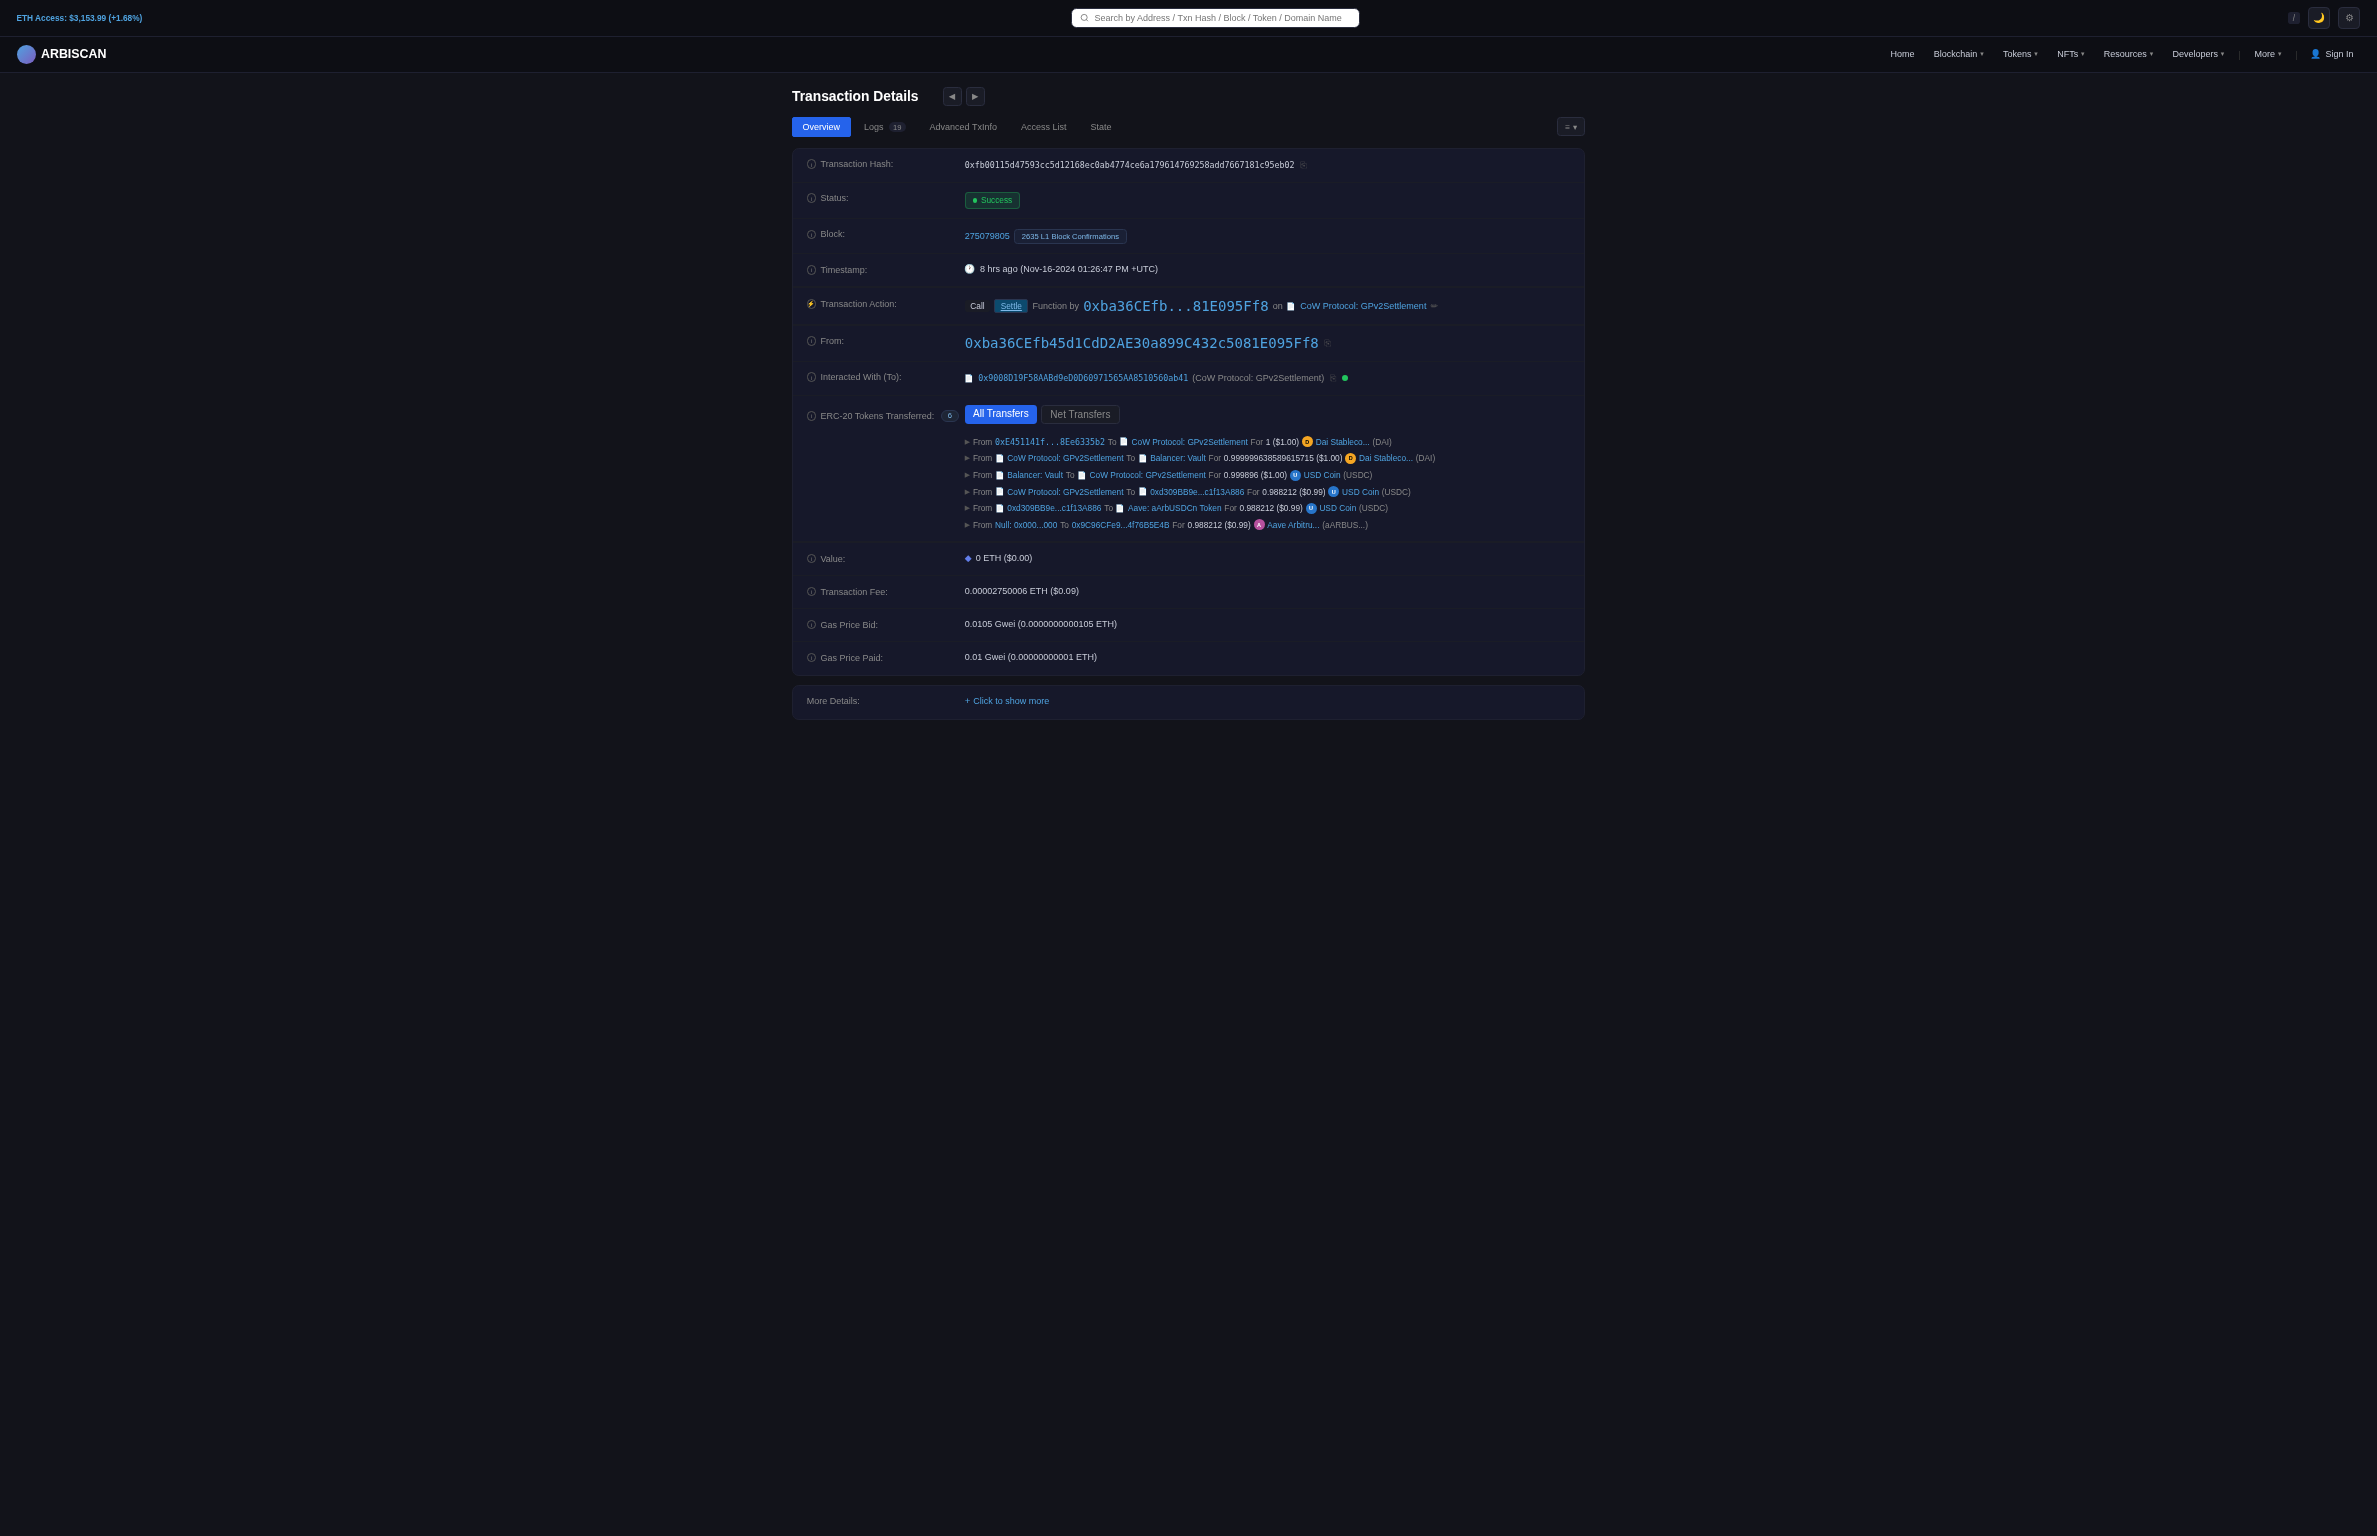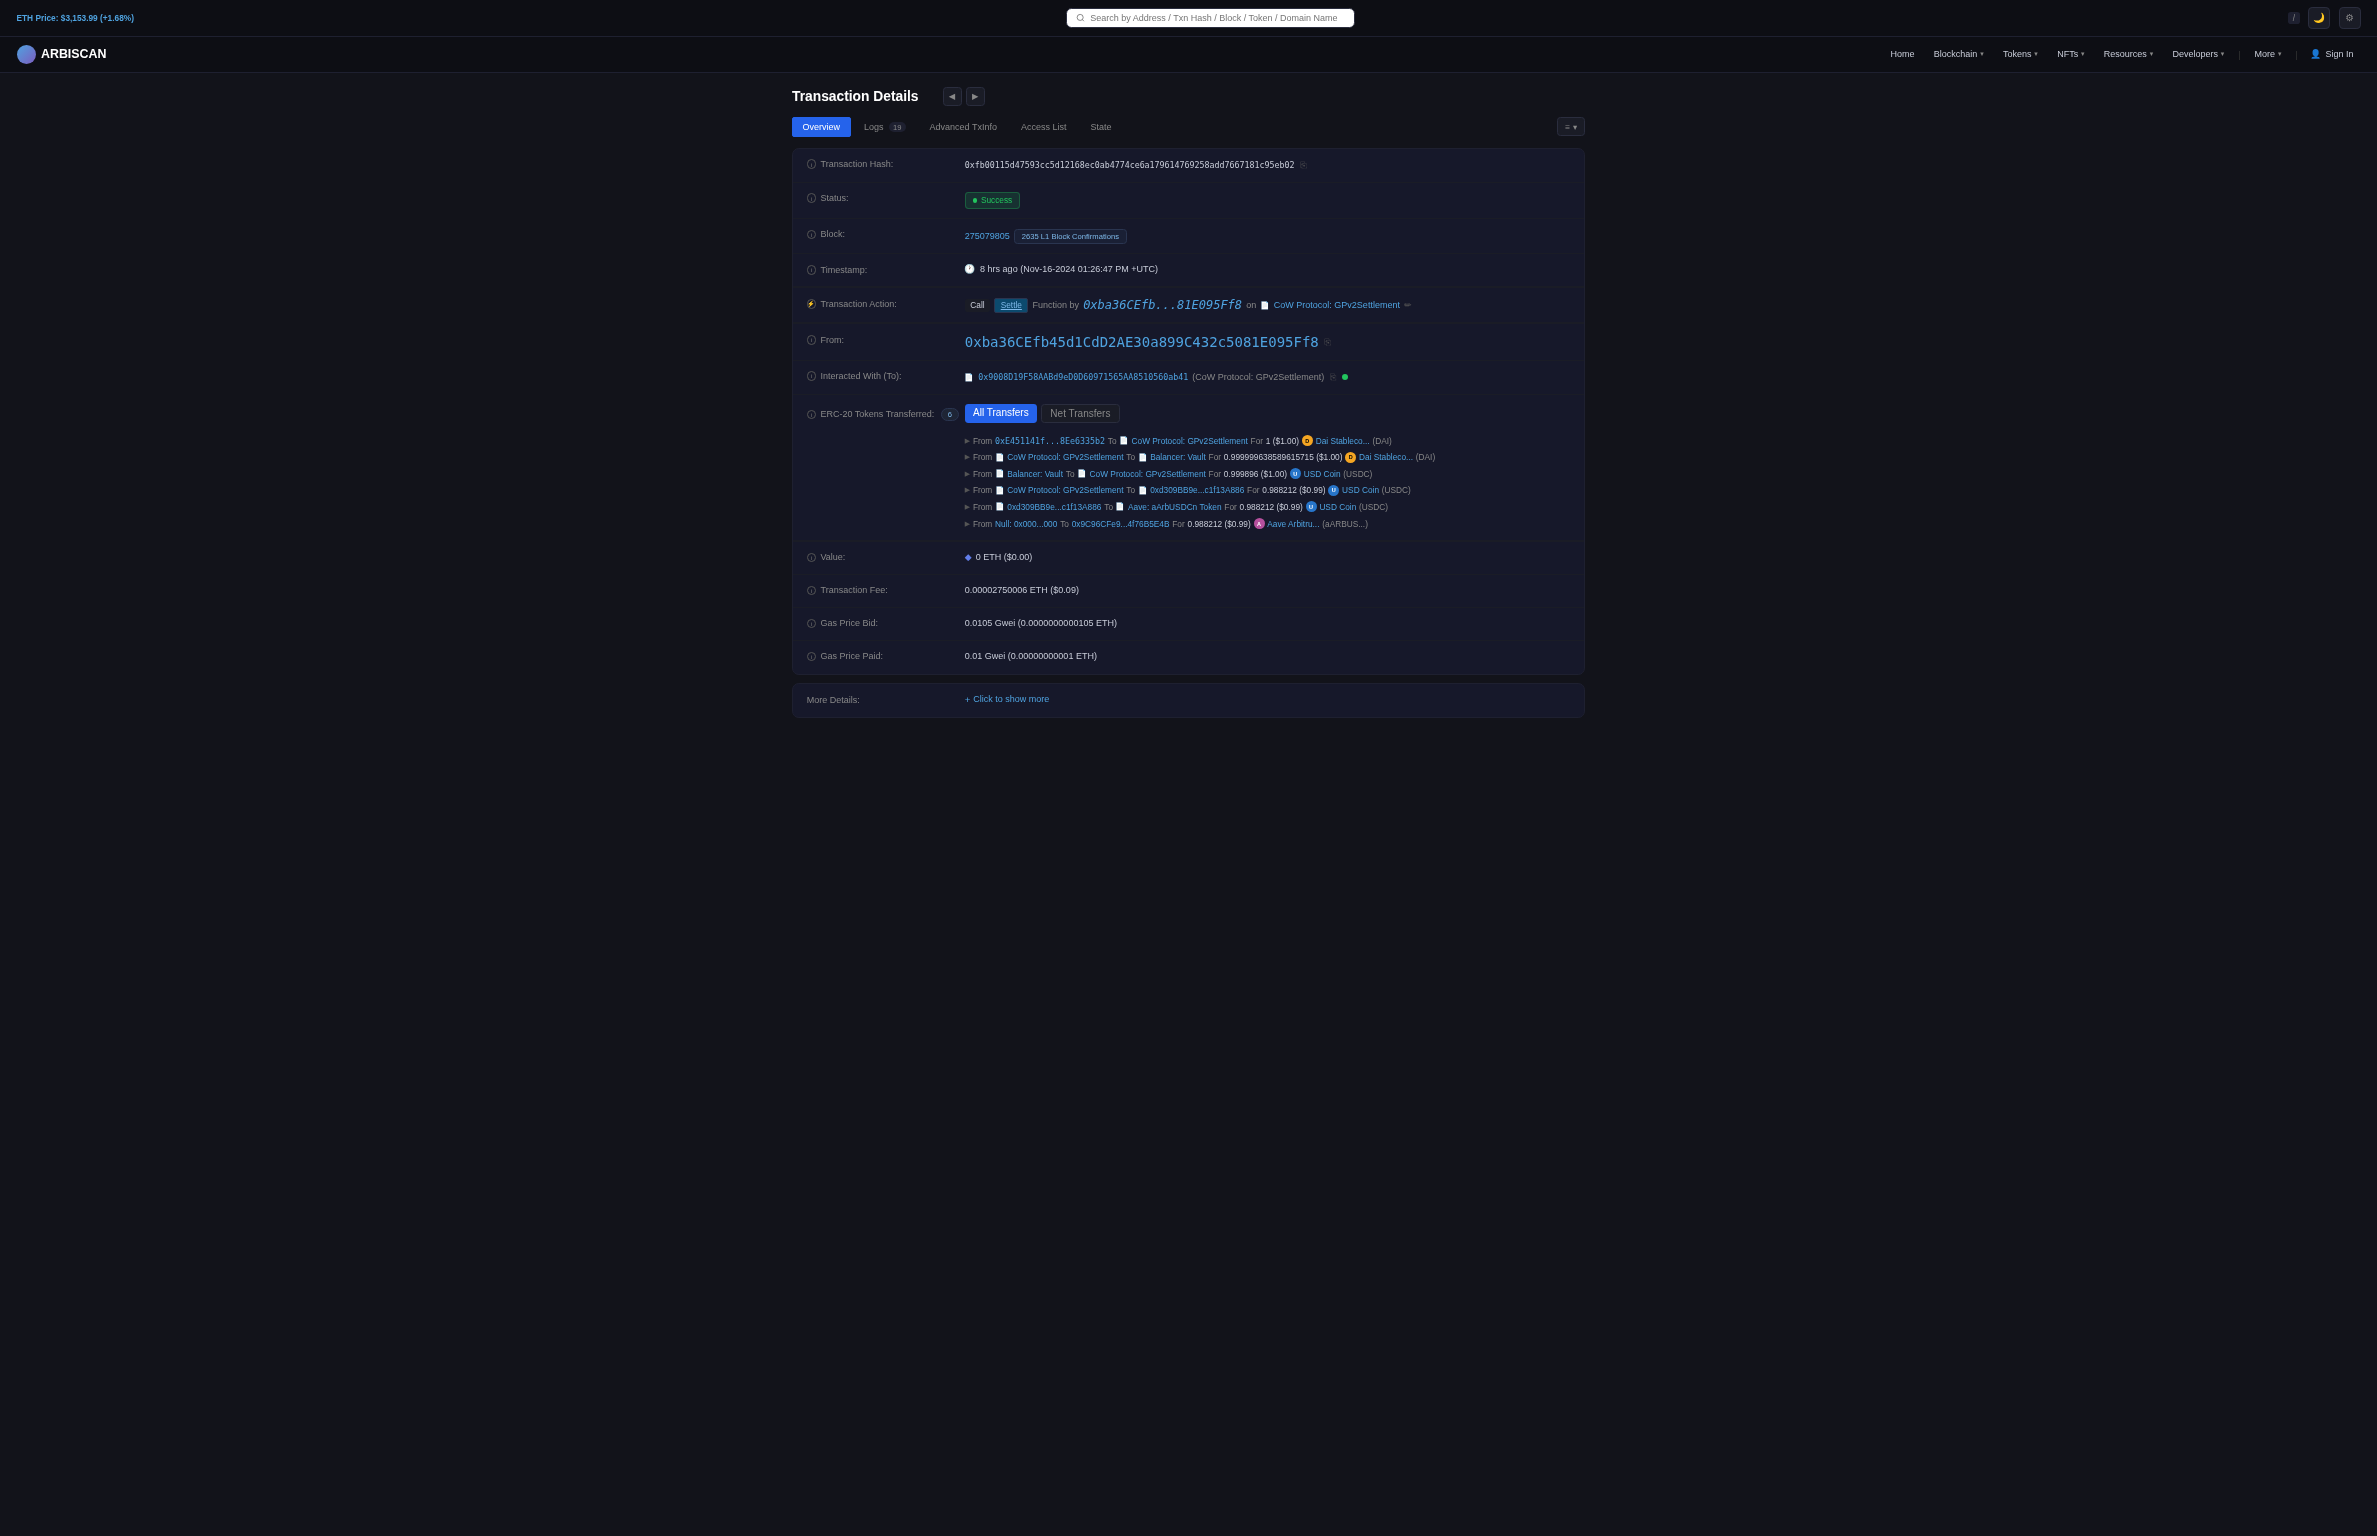--- a/index.html
+++ b/index.html
@@ -316,21 +316,21 @@
 
     .section-divider {
       border-bottom: 0.7px solid #1a1c26;
     }
   </style>
 </head>
 <body>
 
 <div class="topbar">
   <div class="topbar-left">
-    <span>ETH Price:</span>
+    <span>ETH Access:</span>
     <span>$3,153.99 (+1.68%)</span>
   </div>
   <div class="search-bar">
     <svg width="9.6" height="9.6" viewBox="0 0 24 24" fill="none" stroke="#666" stroke-width="2">
       <circle cx="11" cy="11" r="8"></circle>
         <line x1="21" y1="21" x2="16.65" y2="16.65"></line>
     </svg>
     <input type="text" placeholder="Search by Address / Txn Hash / Block / Token / Domain Name" style="">
   </div>
   <div class="topbar-right">
@@ -468,21 +468,21 @@
 
     <div class="detail-row">
       <div class="detail-label">
         <span class="info-icon">⚡</span>
         <span>Transaction Action:</span>
       </div>
       <div class="detail-value">
         <span class="action-call">Call</span>
         <span class="action-settle">Settle</span>
         <span style="color:#888;">Function by</span>
-        <a href="#" style="font-family:monospace; font-size:12px;font-style:italic;">0xba36CEfb...81E095Ff8</a>
+        <a href="#" style="font-family:monospace; font-size:14px;">0xba36CEfb...81E095Ff8</a>
         <span style="color:#888;">on</span>
         <span class="contract-icon">📄</span>
         <a href="#">CoW Protocol: GPv2Settlement</a>
         <span class="edit-icon">✏</span>
       </div>
     </div>
 
     <div class="section-divider" style="margin:0;"></div>
 
     <div class="detail-row">

